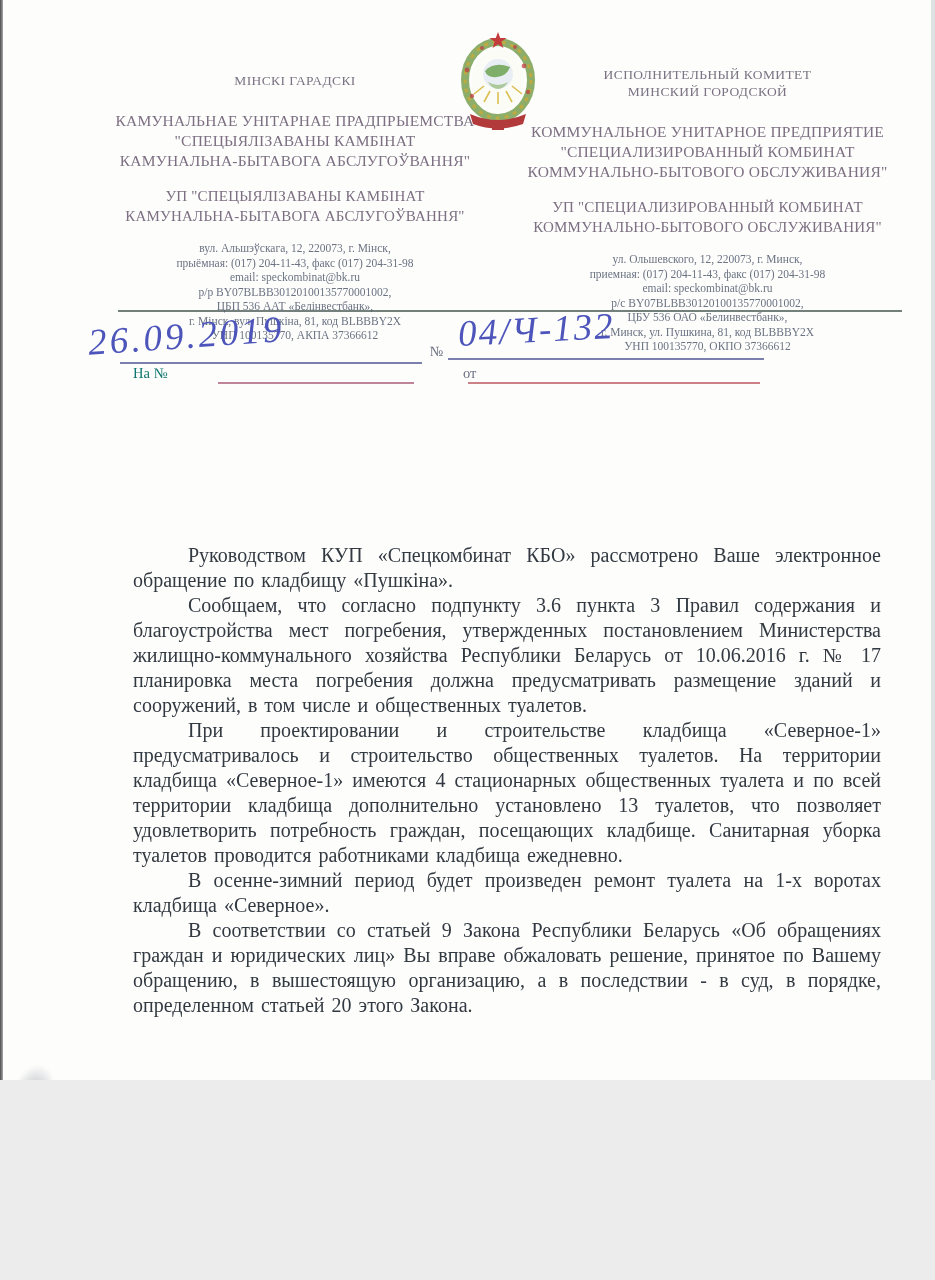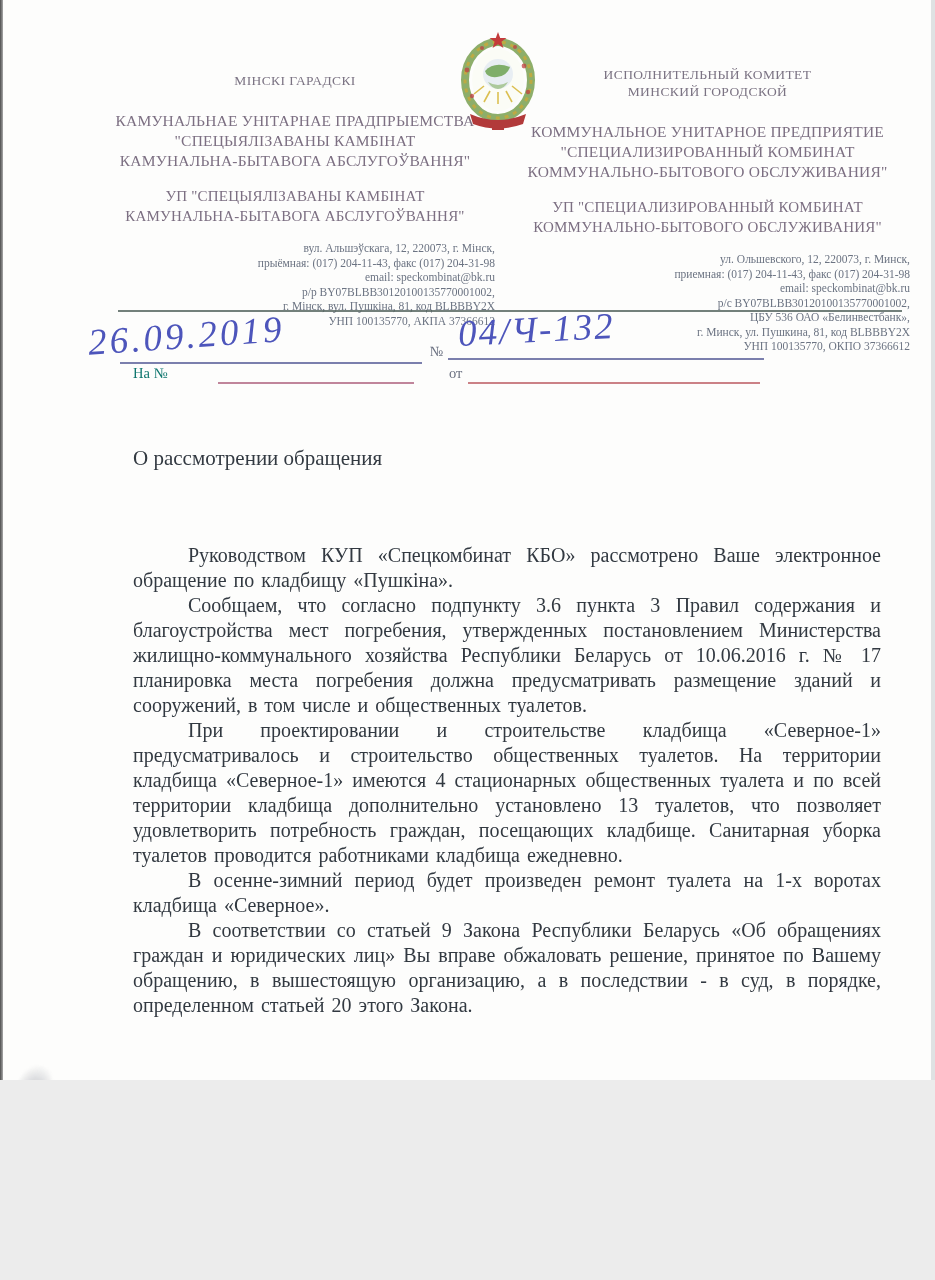--- a/index.html
+++ b/index.html
@@ -17,38 +17,38 @@
 
   
   .lh-col { position:absolute; text-align:center; }
   .lh-left  { left:95px;  top:72px; width:400px; }
   .lh-right { left:505px; top:66px; width:405px; }
   .committee-line { font-size:13.5px; line-height:17px; letter-spacing:.4px; color:#7b7383; }
   .company { margin-top:22px; }
   .company-line { font-size:15.5px; line-height:20px; color:#7c6f82; letter-spacing:.2px; }
   .up-block { margin-top:15px; }
   .up-line { font-size:15px; line-height:20px; color:#7c6f82; letter-spacing:.2px; }
-  .addr-block { margin-top:15px;text-align:right; }
+  .addr-block { margin-top:15px; }
   .addr-line { font-size:11.5px; line-height:14.5px; color:#6b7382; }
 
   .emblem { position:absolute; left:452px; top:26px; width:92px; height:106px; }
 
   .rule { position:absolute; left:118px; top:310px; width:784px; height:2px;
     background:#50605a; opacity:.8; }
 
   
   .hand { position:absolute; font-family:"Liberation Serif", serif; font-style:italic;
     color:#4d55bb; white-space:nowrap; }
   .hand-date { left:88px; top:314px; font-size:37px; letter-spacing:3px; transform:rotate(-4deg); }
   .hand-no { left:458px; top:308px; font-size:37px; letter-spacing:2px; transform:rotate(-3deg); }
   .u-date { position:absolute; left:120px; top:362px; width:302px; height:2px; background:#5a5f98; opacity:.8; }
   .u-no   { position:absolute; left:448px; top:358px; width:316px; height:2px; background:#5a5f98; opacity:.8; }
   .no-label { position:absolute; left:430px; top:344px; font-size:14px; color:#6a7080; }
   .na-label { position:absolute; left:133px; top:365px; font-size:14.5px; color:#0f766e; }
-  .ot-label { position:absolute; left:449px; top:365px; font-size:14.5px; color:#6a7080; }
+  .ot-label { position:absolute; left:463px; top:365px; font-size:14.5px; color:#6a7080; }
   .na-line { position:absolute; left:218px; top:382px; width:196px; height:1.5px; background:#b5708a; opacity:.85; }
   .ot-line { position:absolute; left:468px; top:382px; width:292px; height:1.5px; background:#c26b71; opacity:.85; }
 
   .subject { position:absolute; left:133px; top:446px; font-size:21px; color:#333a42; }
 
   .body-text { position:absolute; left:133px; top:543px; width:748px;
     font-size:20px; line-height:25px; text-align:justify; color:#323941; word-spacing:2px; }
   .body-text p { text-indent:55px; margin:0; }
 
   .sign-position { position:absolute; left:133px; top:1136px; font-size:21px; }
@@ -120,20 +120,21 @@
     </div>
     <div class="up-block">
       <div class="up-line">УП "СПЕЦЫЯЛІЗАВАНЫ КАМБІНАТ</div>
       <div class="up-line">КАМУНАЛЬНА-БЫТАВОГА АБСЛУГОЎВАННЯ"</div>
     </div>
     <div class="addr-block">
       <div class="addr-line">вул. Альшэўскага, 12, 220073, г. Мінск,</div>
       <div class="addr-line">прыёмная: (017) 204-11-43, факс (017) 204-31-98</div>
       <div class="addr-line">email: speckombinat@bk.ru</div>
       <div class="addr-line">р/р BY07BLBB30120100135770001002,</div>
+      <div class="addr-line">ЦБП 536 ААТ «Белінвестбанк»,</div>
       <div class="addr-line">г. Мінск, вул. Пушкіна, 81, код BLBBBY2X</div>
       <div class="addr-line">УНП 100135770, АКПА 37366612</div>
     </div>
   </div>
 
   <div class="lh-col lh-right">
     <div class="committee-line">ИСПОЛНИТЕЛЬНЫЙ КОМИТЕТ</div>
     <div class="committee-line">МИНСКИЙ ГОРОДСКОЙ</div>
     <div class="company">
       <div class="company-line">КОММУНАЛЬНОЕ УНИТАРНОЕ ПРЕДПРИЯТИЕ</div>
@@ -161,21 +162,20 @@
   <div class="no-label">№</div>
   <div class="hand hand-no">04/Ч-132</div>
   <div class="u-date"></div>
   <div class="u-no"></div>
 
   <div class="na-label">На №</div>
   <div class="na-line"></div>
   <div class="ot-label">от</div>
   <div class="ot-line"></div>
 
-  <div class="subject">О рассмотрении обращения</div>
 
   <div class="body-text">
     <p>Руководством КУП «Спецкомбинат КБО» рассмотрено Ваше электронное обращение по  кладбищу «Пушкіна».</p>
     <p>Сообщаем, что согласно подпункту 3.6 пункта 3 Правил содержания и благоустройства мест погребения, утвержденных постановлением Министерства жилищно-коммунального хозяйства Республики Беларусь от 10.06.2016 г. № 17 планировка места погребения должна предусматривать размещение зданий и сооружений, в том числе и общественных туалетов.</p>
     <p>При проектировании и строительстве кладбища «Северное-1» предусматривалось и строительство общественных туалетов. На территории кладбища «Северное-1» имеются 4 стационарных общественных туалета и по всей территории кладбища дополнительно установлено 13 туалетов, что позволяет удовлетворить потребность граждан, посещающих кладбище. Санитарная уборка туалетов проводится работниками кладбища ежедневно.</p>
     <p>В осенне-зимний  период будет произведен  ремонт туалета на 1-х воротах кладбища «Северное».</p>
     <p>В соответствии со статьей 9 Закона Республики Беларусь «Об обращениях граждан и юридических лиц» Вы вправе обжаловать решение, принятое по Вашему обращению, в вышестоящую организацию, а в последствии - в суд, в порядке, определенном статьей 20 этого Закона.</p>
   </div>
 
   <div class="sign-position">Директор</div>

